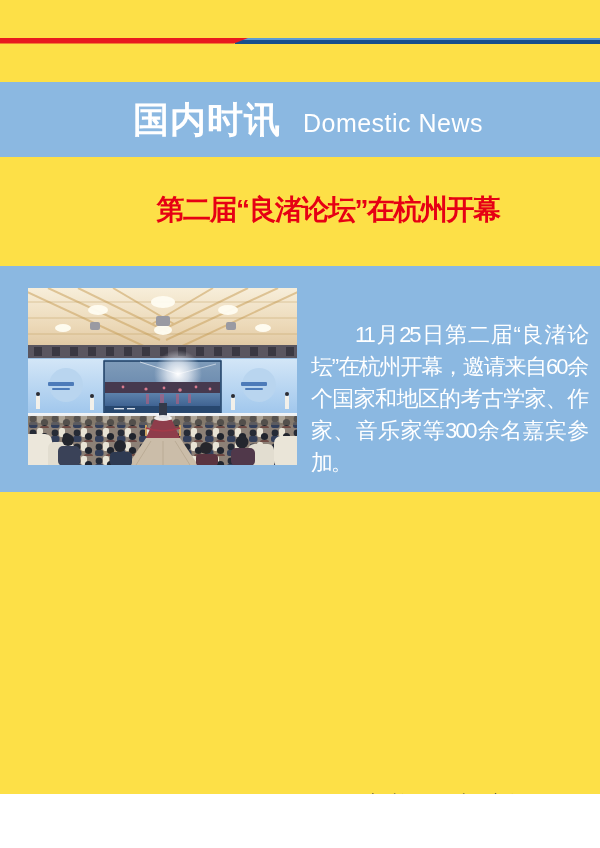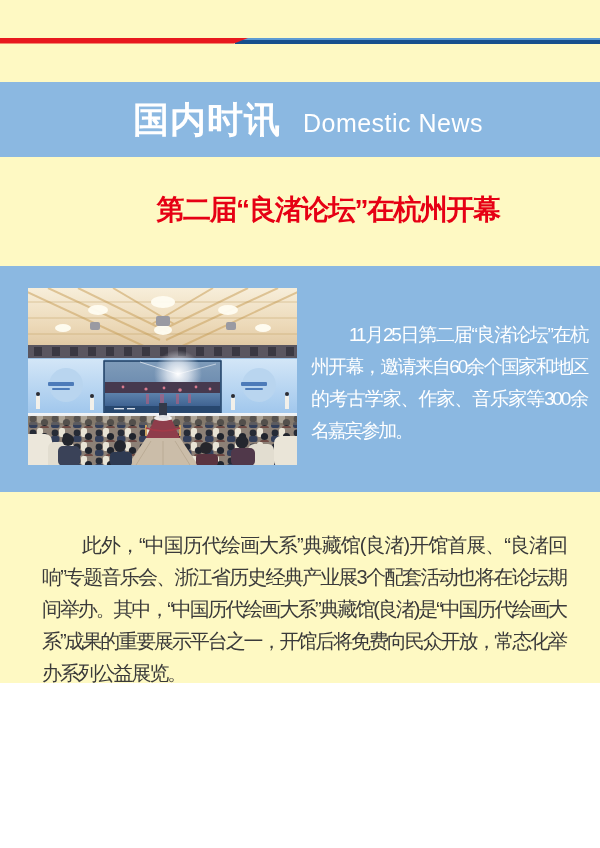--- a/index.html
+++ b/index.html
@@ -1,20 +1,20 @@
 <!DOCTYPE html>
 <html style="--band: #8bb8e1; --rule_red: #e8191e; --rule_navy: #174f8c; --headline: #e60014; --body: #3a3a3a;"><head>
 <meta charset="utf-8">
 <style>
   * { margin:0; padding:0; box-sizing:border-box; }
   html,body { background:#fff; }
   body { font-family:"Liberation Sans","DejaVu Sans",sans-serif; }
   .page {
-    position:relative; width:600px; height:683px; margin:0 auto;
-    background:#fef9c3; overflow:hidden;
+    position:relative; width:600px; height:794px; margin:0 auto;
+    background:#fde047; overflow:hidden;
   }
   
   .top-rule { position:absolute; left:0; top:38px; width:600px; height:6px; }
   .rule-navy {
     position:absolute; left:235px; top:0; width:365px; height:6px;
     background:linear-gradient(to bottom, #5d9bd3 0 30%, var(--rule_navy,#174f8c) 30%);
   }
   .rule-red {
     position:absolute; left:0; top:0; width:248px; height:5.5px;
     background:var(--rule_red,#e8191e);
@@ -41,21 +41,21 @@
     position:absolute; left:0; top:266px; width:600px; height:226px;
     background:var(--band,#8bb8e1);
   }
   .photo {
     position:absolute; left:28px; top:22px; width:269px; height:177px;
     overflow:hidden; background:#9cc2e6;
   }
   .photo svg { display:block; }
   .summary {
     position:absolute; left:311px; top:53px; width:276px;
-    color:#fff; font-size:19px; line-height:32px; letter-spacing:-2.2px;
+    color:#fff; font-size:22px; line-height:32px; letter-spacing:-2.2px;
     text-align:justify; text-indent:2em;
   }
   
   .bodytext {
     position:absolute; left:42px; top:529px; width:524px;
     color:var(--body,#3a3a3a);
     font-size:20px; line-height:32px; letter-spacing:-2.1px;
     text-align:justify;
   }
   .bodytext p { text-indent:2em; }
@@ -261,18 +261,17 @@
           <rect x="82" y="164" width="22" height="14" rx="4" fill="#2e3a52"></rect>
           <circle cx="178" cy="160" r="6" fill="#26262c"></circle>
           <rect x="168" y="166" width="22" height="12" rx="4" fill="#5a3440"></rect>
         </g>
       </svg>
     </div>
     <p class="summary">11月25日第二届“良渚论坛”在杭州开幕，邀请来自60余个国家和地区的考古学家、作家、音乐家等300余名嘉宾参加。</p>
   </div>
 
   <div class="bodytext">
-    <p>此外，“中国历代绘画大系”典藏馆(良渚)开馆首展、“良渚回响”专题音乐会、浙江省历史经典产业展3个配套活动也将在论坛期间举办。其中，“中国历代绘画大系”典藏馆(良渚)是“中国历代绘画大系”成果的重要展示平台之一，开馆后将免费向民众开放，常态化举办系列公益展览。</p>
   </div>
 
   <div class="source">（良渚论坛：中国新闻网）</div>
 
 </div>
 
 </body></html>

